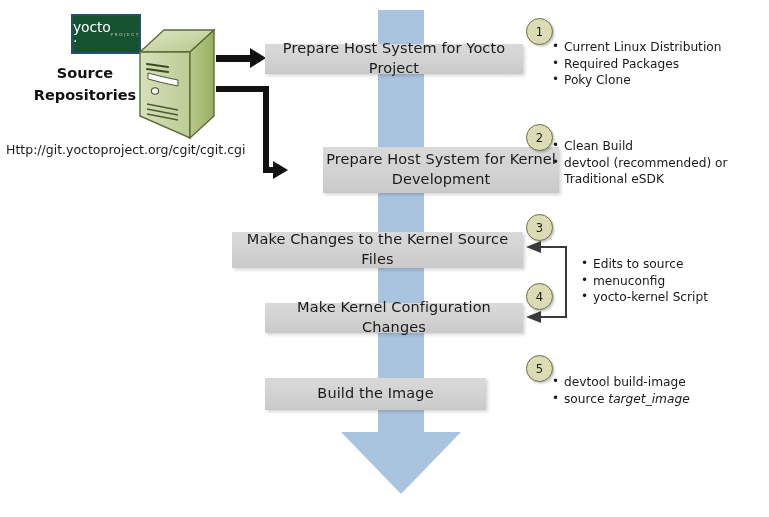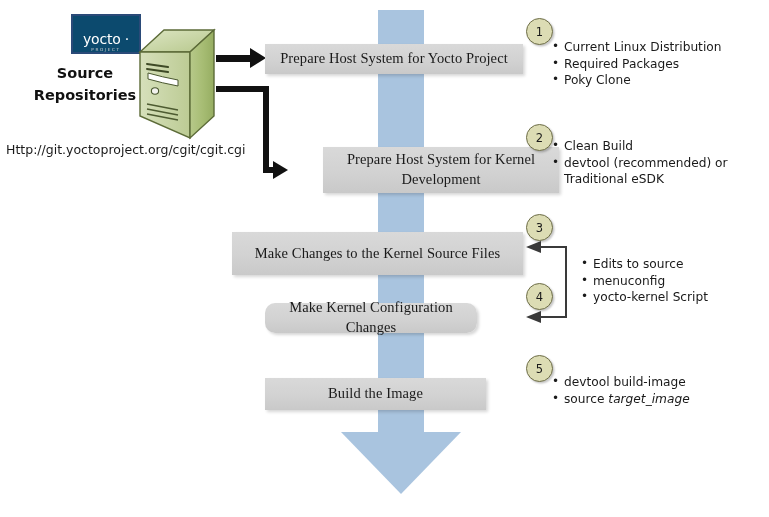--- a/index.html
+++ b/index.html
@@ -45,39 +45,38 @@
     background: linear-gradient(180deg, #d9d9d9 0%, #d2d2d2 55%, #c9c9c9 100%);
     box-shadow: 2px 2px 3px rgba(0,0,0,0.16);
     display: flex;
     align-items: center;
     justify-content: center;
     text-align: center;
     font-size: 14.5px;
     color: #1a1a1a;
     line-height: 1.35;
     letter-spacing: .1px;
-    font-family: Liberation Serif, serif;
   }
 
   #box-prepare-yocto { left: 265px; top: 44px;  width: 258px; height: 30px; }
   #box-prepare-kernel{ left: 287px; top: 147px; width: 236px; height: 46px; margin-left: 36px; }
-  #box-make-changes  { left: 232px; top: 232px; width: 291px; height: 43px; }
-  #box-kernel-config { left: 265px; top: 303px; width: 212px; height: 30px; border-radius: 10px; }
+  #box-make-changes  { left: 232px; top: 232px; width: 291px; height: 36px; }
+  #box-kernel-config { left: 265px; top: 303px; width: 258px; height: 30px; }
   #box-build-image   { left: 265px; top: 378px; width: 221px; height: 32px; }
 
   
   #yocto-logo {
     left: 71px; top: 14px;
     width: 66px; height: 36px;
-    background: #0c4a6e;
+    background: #14532d;
     border: 2px solid #2a4a78;
     display: flex;
-    flex-direction: column;
+    flex-direction: row;
     align-items: center;
-    justify-content: flex-end;
+    justify-content: flex-start;
   }
   #yocto-logo .word {
     color: #ffffff;
     font-size: 14px;
     letter-spacing: -0.2px;
     line-height: 1;
     font-weight: 400;
   }
   #yocto-logo .sub {
     color: #cfcfcf;

